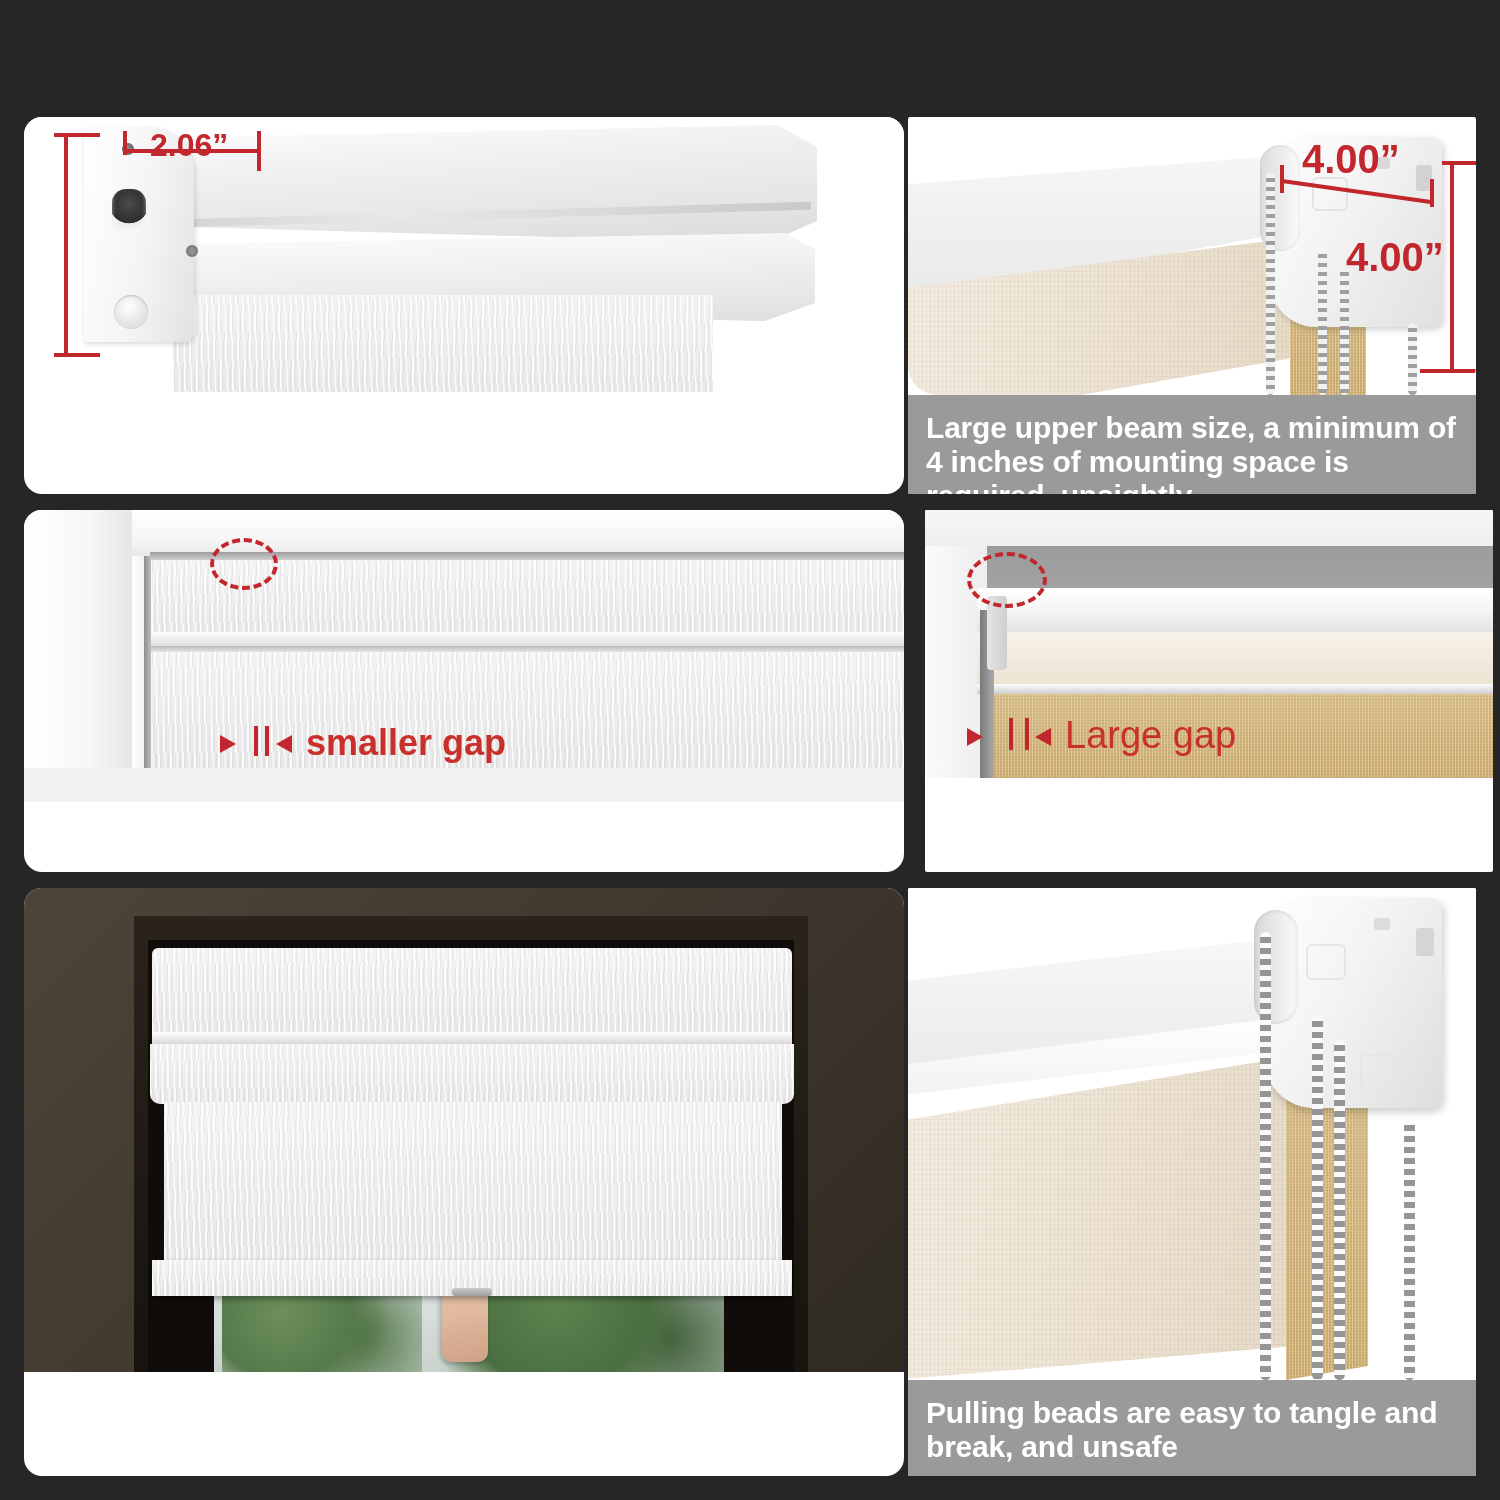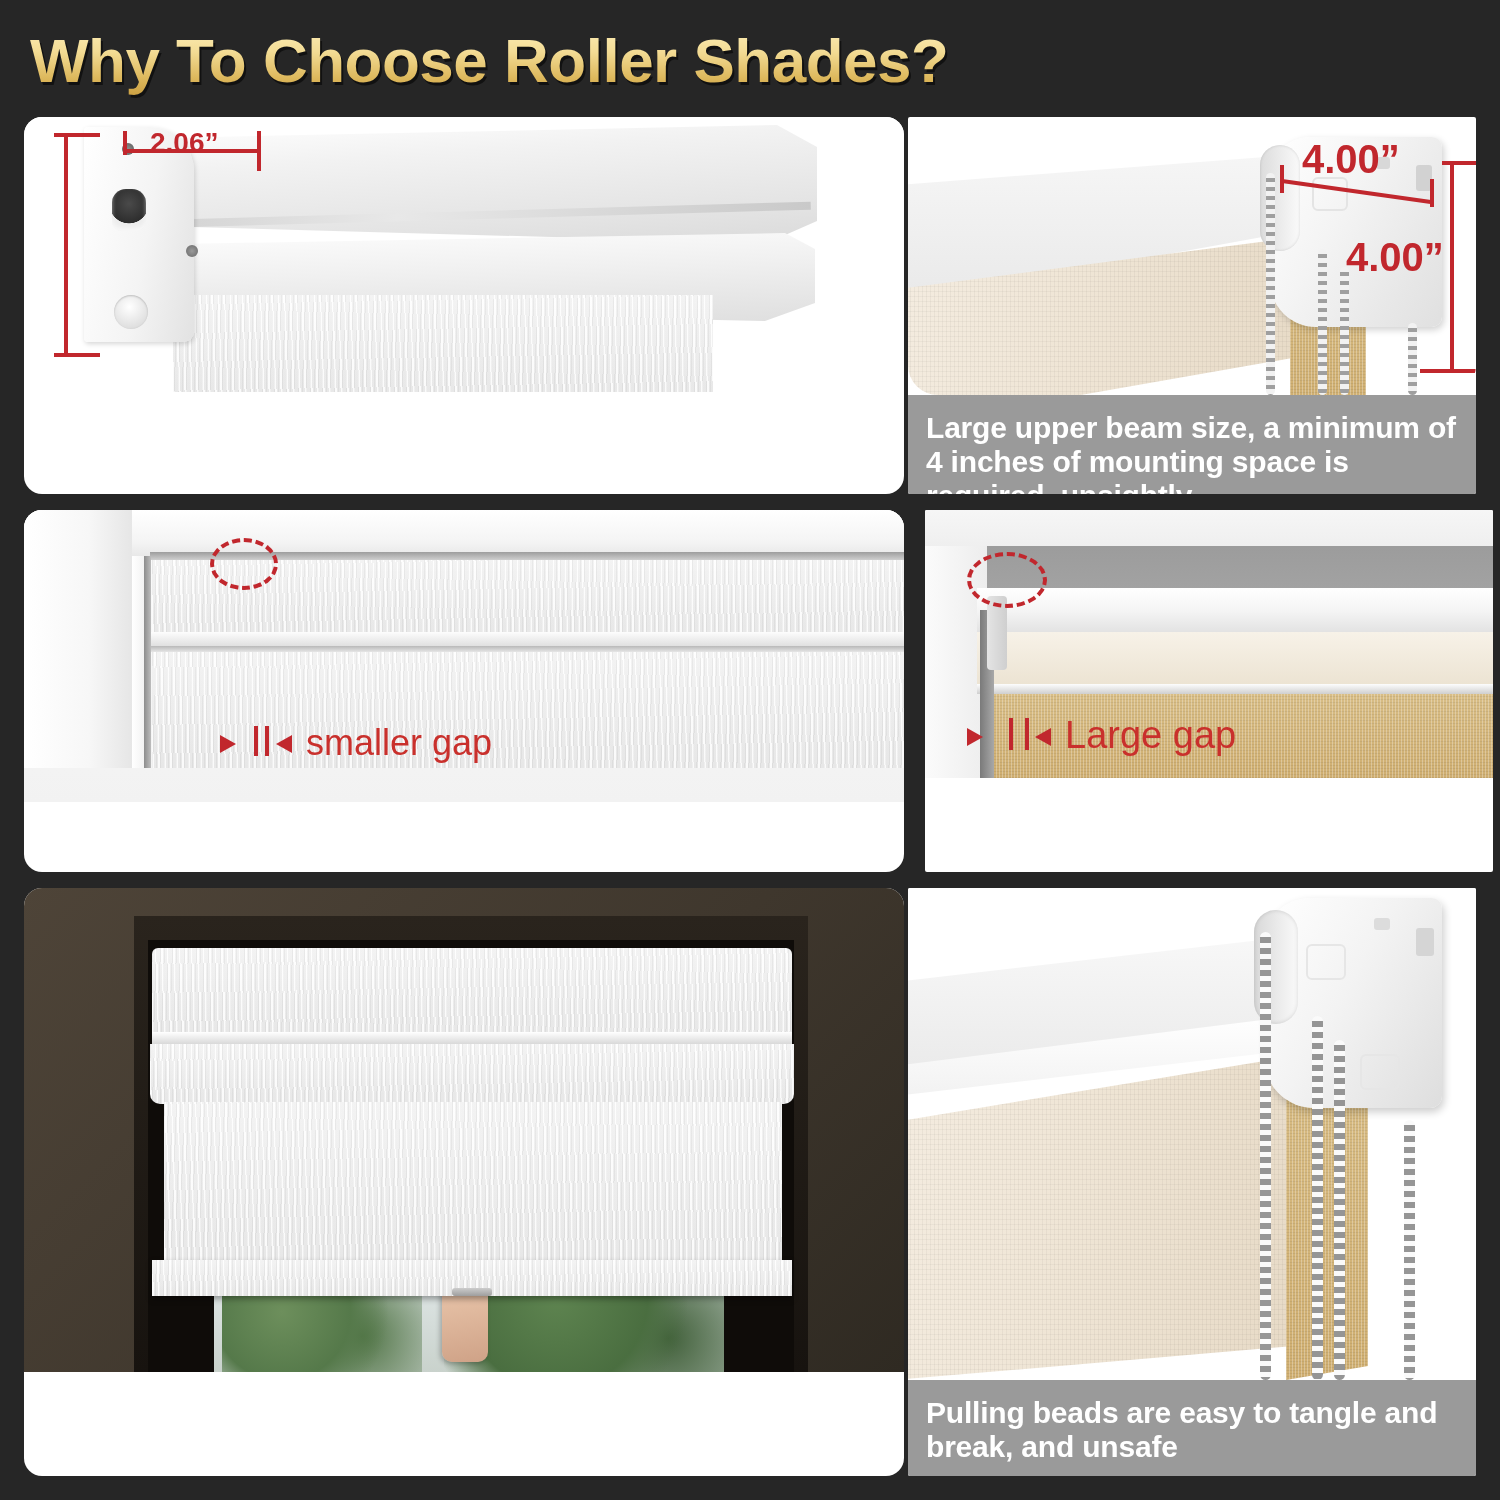--- a/index.html
+++ b/index.html
@@ -122,21 +122,20 @@
     border-bottom: 9px solid transparent;
   }
   .arrow-r { border-left: 16px solid #c1272d; }
   .arrow-l { border-right: 16px solid #c1272d; }
 </style>
 </head>
 <body>
 
 <div id="page">
 
-  <h1 id="title">Why To Choose Roller Shades?</h1>
 
   <div class="panel" style="left:24px; top:117px; width:880px; height:377px;">
     <div class="photo" style="height:275px; background:#ffffff;">
 
       <div style="position:absolute; left:93px; top:8px; width:700px; height:210px;">
 
         <div class="fabric-white" style="position:absolute; left:0; top:0; width:700px; height:118px;
                     clip-path: polygon(0 14px, 660px 0, 700px 22px, 700px 96px, 650px 118px, 0 100px);
                     background:linear-gradient(176deg,#ffffff 0%,#f2f2f2 30%,#e4e4e4 75%,#dadada 100%);
                     border-radius:6px;"></div>
@@ -168,21 +167,21 @@
                   border-radius:50%; box-shadow:inset 0 1px 2px rgba(0,0,0,0.2);"></div>
 
       <div style="position:absolute; left:98px; top:26px; width:12px; height:12px;
                   background:radial-gradient(circle,#8d8d8d,#5c5c5c); border-radius:50%;"></div>
       <div style="position:absolute; left:162px; top:128px; width:12px; height:12px;
                   background:radial-gradient(circle,#9a9a9a,#686868); border-radius:50%;"></div>
 
       <div class="dim-line" style="left:101px; top:32px; width:136px; height:4px;"></div>
       <div class="dim-line" style="left:99px; top:14px; width:4px; height:24px;"></div>
       <div class="dim-line" style="left:233px; top:14px; width:4px; height:40px;"></div>
-      <div class="dim-label" style="left:126px; top:10px; font-size:28px;">2.06”</div>
+      <div class="dim-label" style="left:126px; top:10px; font-size:32px;">2.06”</div>
 
       <div class="dim-line" style="left:40px; top:18px; width:4px; height:222px;"></div>
       <div class="dim-line" style="left:30px; top:16px; width:46px; height:4px;"></div>
       <div class="dim-line" style="left:30px; top:236px; width:46px; height:4px;"></div>
 
     </div>
 
   </div>
 
   <div class="panel right" style="left:908px; top:117px; width:568px; height:377px;">
@@ -235,21 +234,21 @@
       <div class="dim-line" style="left:542px; top:46px; width:4px; height:210px;"></div>
       <div class="dim-line" style="left:534px; top:44px; width:34px; height:4px;"></div>
       <div class="dim-line" style="left:512px; top:252px; width:56px; height:4px;"></div>
       <div class="dim-label" style="left:438px; top:118px; font-size:40px;">4.00”</div>
     </div>
 
     <div class="caption grey" style="height:99px;">Large upper beam size, a minimum of 4 inches of mounting space is required, unsightly</div>
   </div>
 
   <div class="panel" style="left:24px; top:510px; width:880px; height:362px;">
-    <div class="photo" style="height:292px; background:linear-gradient(180deg,#fbfbfb,#f2f2f2);">
+    <div class="photo" style="height:292px; background:linear-gradient(180deg,#fbfbfb,#f2f2f2);font-weight:bold;">
 
       <div style="position:absolute; left:0; top:0; width:108px; height:258px;
                   background:linear-gradient(90deg,#ffffff 0%,#f7f7f7 60%,#e6e6e6 100%);"></div>
       <div style="position:absolute; left:108px; top:0; width:18px; height:258px;
                   background:linear-gradient(90deg,#ffffff,#ededed);"></div>
       <div style="position:absolute; left:108px; top:0; width:772px; height:46px;
                   background:linear-gradient(180deg,#ffffff 0%,#f4f4f4 70%,#e8e8e8 100%);"></div>
 
       <div style="position:absolute; left:126px; top:42px; width:754px; height:8px;
                   background:linear-gradient(180deg,#9d9d9d,#cfcfcf);"></div>

